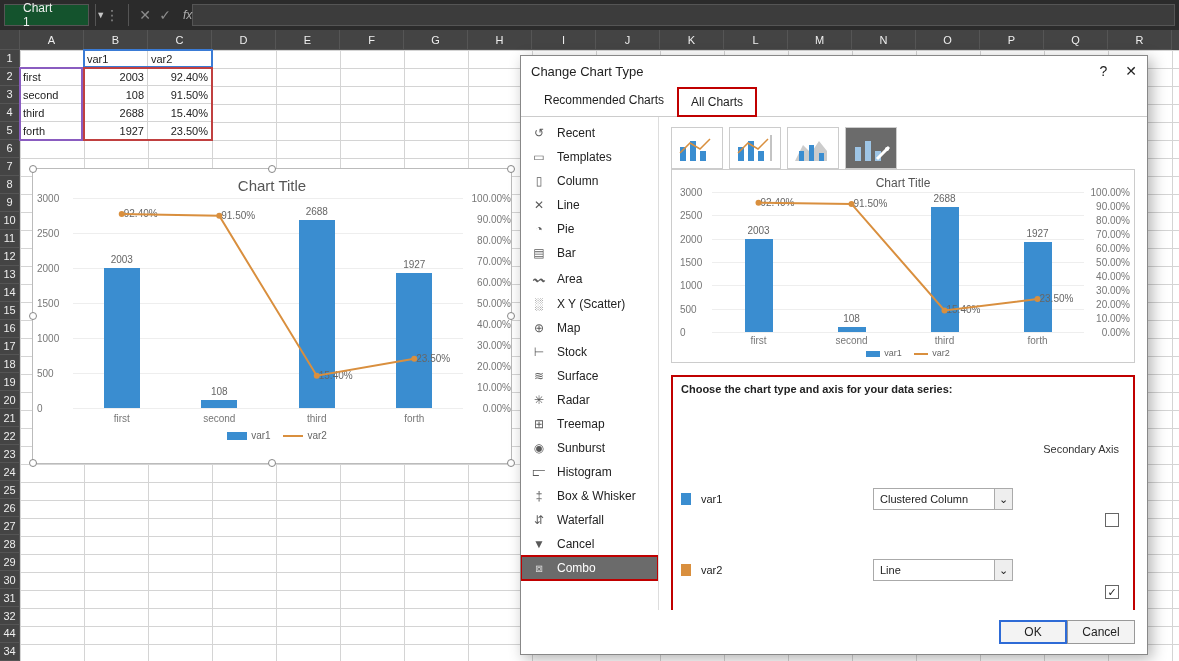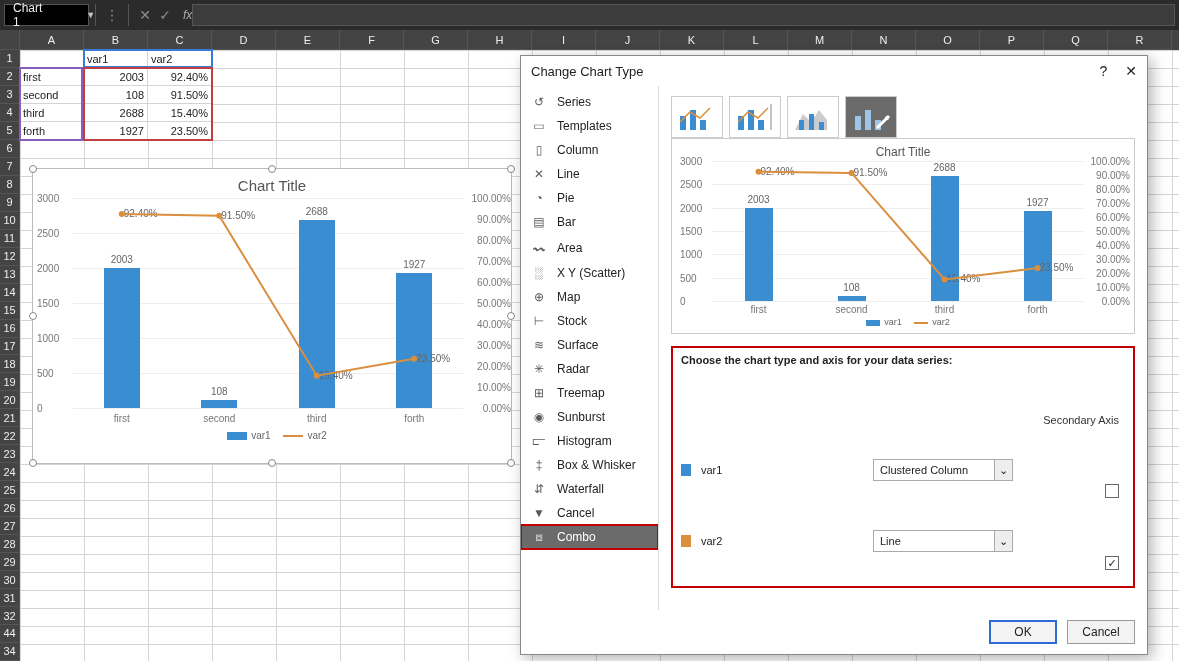--- a/index.html
+++ b/index.html
@@ -1,19 +1,19 @@
 <!DOCTYPE html>
 <html><head>
 <meta charset="utf-8">
 <style>
   * { box-sizing: border-box; }
   body { margin: 0; font-family: "Segoe UI", Arial, sans-serif; font-size: 12px; background: #fff; color: #222; overflow: hidden; width: 1179px; height: 661px; position: relative; }
   
   .topbar { height: 30px; background: #2b2b2b; display: flex; align-items: center; color: #ccc; }
-  .namebox { width: 85px; height: 22px; margin-left: 4px; background: #000000; border: 1px solid #555; display: flex; align-items: center; padding: 0 8px; color: #eee; justify-content: space-between; gap: 44px; }
+  .namebox { width: 85px; height: 22px; margin-left: 4px; background: #14532d; border: 1px solid #555; display: flex; align-items: center; padding: 0 18px; color: #eee; justify-content: space-between; gap: 44px; }
   .namebox .arrow { font-size: 9px; opacity: .8; }
   .vdiv { width: 1px; height: 22px; background: #555; margin: 0 6px; }
   .topicon { width: 20px; display: flex; justify-content: center; opacity: .6; font-size: 14px; }
   .fxlabel { font-style: italic; margin-left: 8px; opacity: .8; }
   .fxinput { flex: 1; height: 22px; background: #3c3c3c; border: 1px solid #555; margin-right: 4px; }
   
   .colhdr-row { height: 20px; display: flex; background: #444; color: #eee; }
   .corner { width: 20px; background: #444; border-right: 1px solid #555; border-bottom: 1px solid #555; }
   .colhdr { width: 64px; border-right: 1px solid #555; border-bottom: 1px solid #555; display: flex; justify-content: center; align-items: center; font-size: 11px; }
   .main { display: flex; height: calc(100% - 50px); }
@@ -69,21 +69,21 @@
   .seriespanel { border: 2px solid #c00000; margin-top: 12px; padding: 6px 8px 10px; font-size: 11px; }
   .seriespanel .hdr { display: flex; font-weight: normal; color: #333; padding: 4px 0 8px; }
   .seriespanel .colA { width: 190px; }
   .seriespanel .colB { width: 200px; }
   .seriespanel .colC { flex: 1; text-align: right; padding-right: 6px; margin-top: 44px; }
   .srow { display: flex; align-items: center; padding: 6px 0; }
   .swatch { width: 10px; height: 12px; margin-right: 10px; }
   .ctype-sel { width: 140px; height: 22px; border: 1px solid #aaa; display: flex; align-items: center; padding: 0 6px; justify-content: space-between; font-size: 11px; background: #fff; }
   .ctype-sel .dd { width: 18px; height: 20px; border-left: 1px solid #aaa; display: flex; justify-content: center; align-items: center; margin: -1px -6px -1px 6px; background: #eee; }
   .chk { width: 14px; height: 14px; border: 1px solid #666; display: inline-flex; align-items: center; justify-content: center; margin: 0 auto; }
-  .dlgfoot { padding: 10px 12px; display: flex; justify-content: flex-end; gap: 10px; }
+  .dlgfoot { padding: 10px 12px; display: flex; justify-content: flex-end; }
   .btn { width: 68px; height: 24px; border: 1px solid #999; background: #f3f3f3; font-size: 12px; display: flex; justify-content: center; align-items: center; cursor: pointer; }
   .btn.primary { border: 2px solid #2e6bd6; }
   
   .miniplot { position: relative; height: 140px; margin: 0 46px 0 36px; }
   .miniplot .bar { width: 28px; }
   .miniplot .yaxis-l { left: -32px; }
   .miniplot .yaxis-r { right: -46px; }
   .miniplot .xcat { bottom: -14px; }
 </style>
 </head>
@@ -265,25 +265,29 @@
 </div>
 
 <div class="dialog">
   <div class="dlgtitle">
     <span>Change Chart Type</span>
     <span class="right">
       <span>?</span>
       <span>✕</span>
     </span>
   </div>
+  <div class="tabs">
+    <div class="tab">Recommended Charts</div>
+    <div class="tab active redbox">All Charts</div>
+  </div>
   <div class="dlgbody">
     <div class="typelist" id="typelist">
         <div class="typeitem">
           <span class="typeicon">↺</span>
-          <span>Series</span>
+          <span>Recent</span>
         </div>
         <div class="typeitem">
           <span class="typeicon">▭</span>
           <span>Templates</span>
         </div>
         <div class="typeitem">
           <span class="typeicon">▯</span>
           <span>Column</span>
         </div>
         <div class="typeitem">

